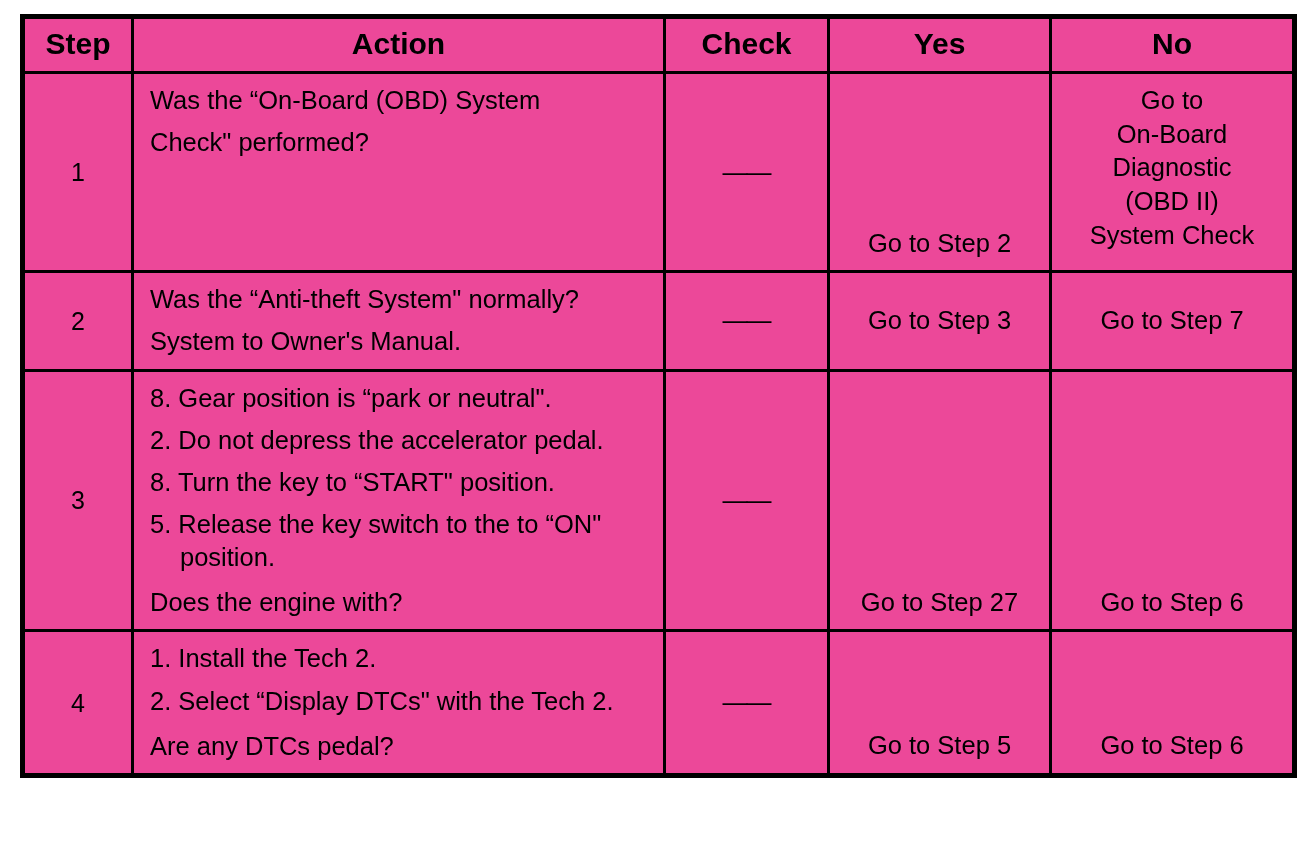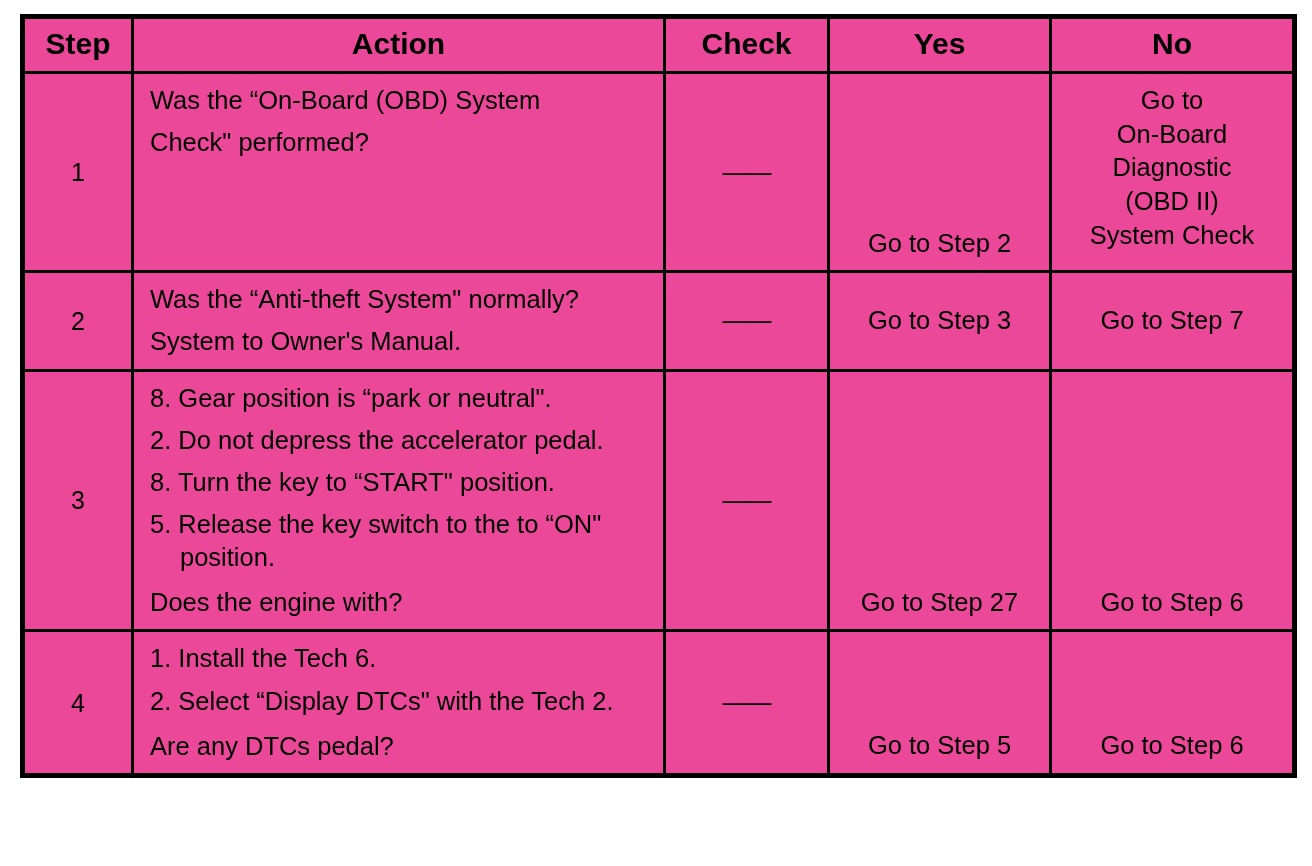--- a/index.html
+++ b/index.html
@@ -193,21 +193,21 @@
           <span class="dash">——</span>
         </td>
         <td class="branch-cell">Go to Step 27</td>
         <td class="branch-cell">Go to Step 6</td>
       </tr>
 
       <tr>
         <td class="step-cell">4</td>
         <td class="action-cell">
           <ol class="steps">
-            <li>1. Install the Tech 6.</li>
+            <li>1. Install the Tech 2.</li>
             <li>2. Select “Display DTCs" with the Tech 2.</li>
           </ol>
           <p class="tail">Are any DTCs pedal?</p>
         </td>
         <td class="values-cell">
           <span class="dash">——</span>
         </td>
         <td class="branch-cell">Go to Step 5</td>
         <td class="branch-cell">Go to Step 6</td>
       </tr>

